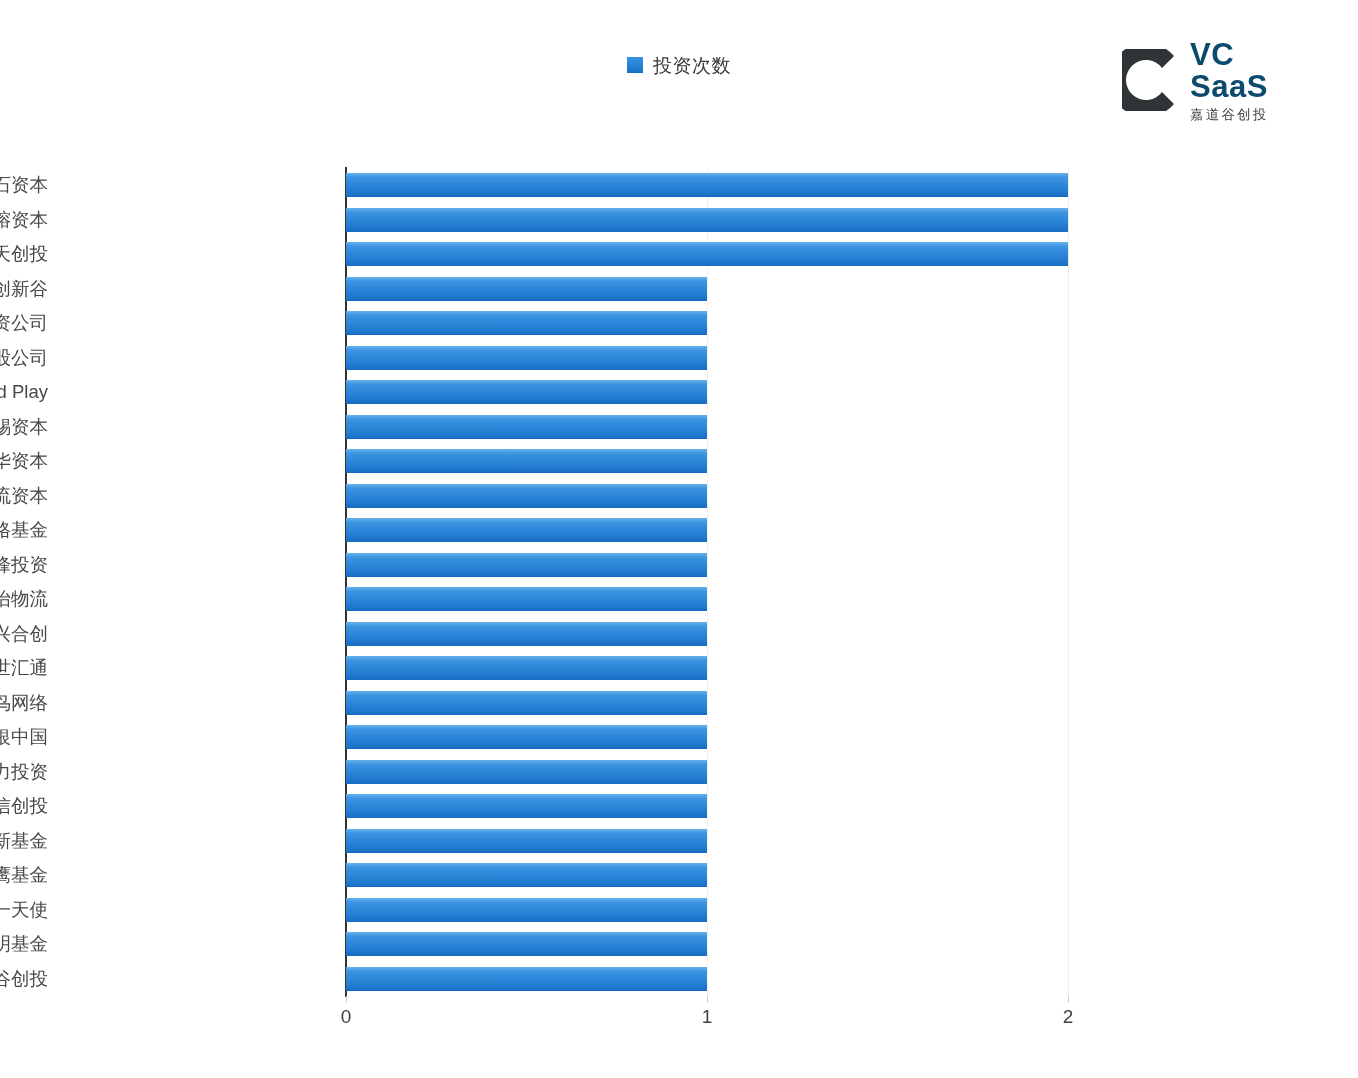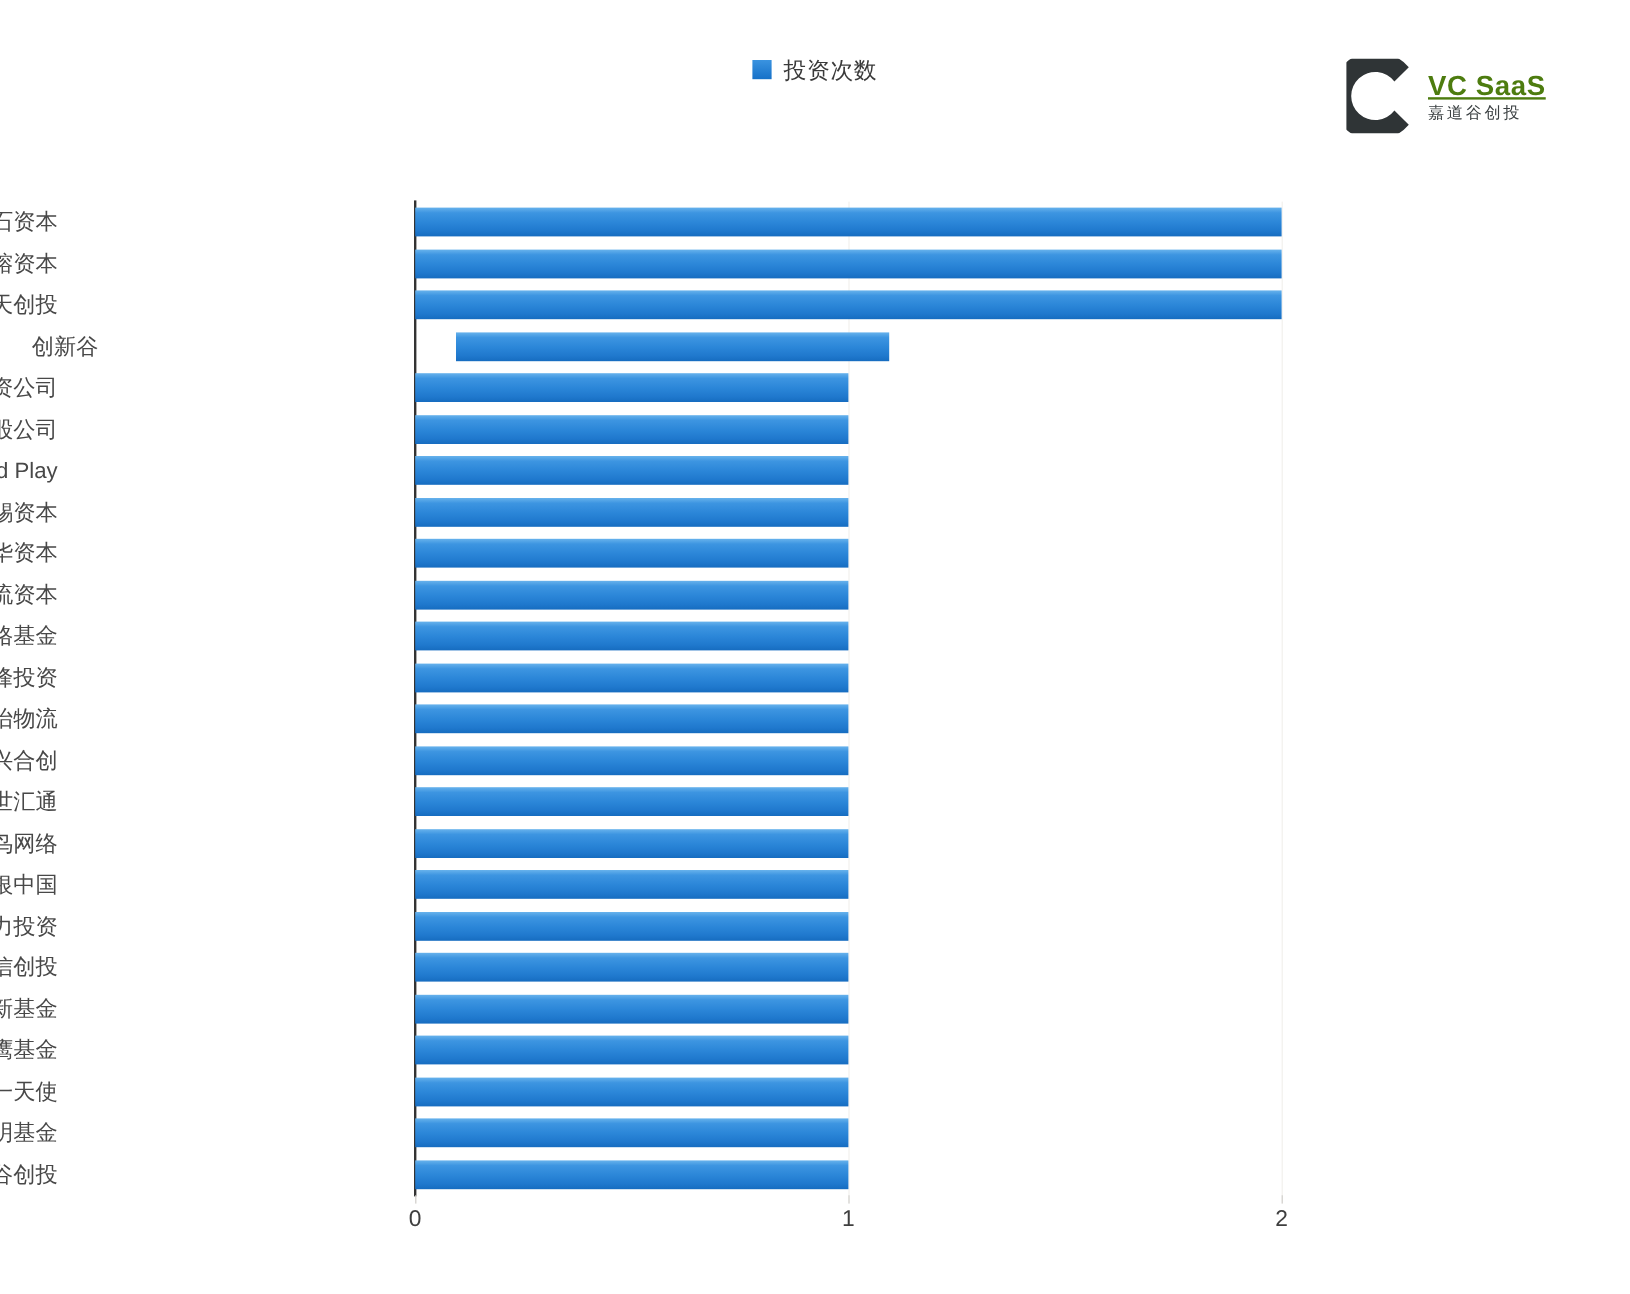--- a/index.html
+++ b/index.html
@@ -17,21 +17,21 @@
   }
 
   
   #legend {
     position: absolute;
     top: 50px;
     left: 0;
     width: 1358px;
     height: 30px;
     display: flex;
-    align-items: flex-start;
+    align-items: center;
     justify-content: center;
     gap: 10px;
   }
   #legend .swatch {
     width: 16px;
     height: 16px;
     background: linear-gradient(180deg, #3a93e0 0%, #1671c8 100%);
     display: block;
     flex: 0 0 auto;
   }
@@ -58,26 +58,25 @@
     height: 62px;
     flex: 0 0 auto;
   }
   #brand .wordmark {
     display: flex;
     flex-direction: column;
     justify-content: center;
     padding-top: 2px;
   }
   #brand .brand-name {
-    font-size: 23px;
+    font-size: 31px;
     font-weight: bold;
-    color: #4d7c0f;
+    color: #0c4a6e;
     line-height: 1.05;
     letter-spacing: 0.5px;
-    text-decoration: underline;
   }
   #brand .brand-tagline {
     font-size: 13.5px;
     color: #3b4042;
     line-height: 1.2;
     letter-spacing: 2.2px;
     margin-top: 3px;
   }
 
   
@@ -196,21 +195,21 @@
         <div class="bar" title="火山石资本: 2" style="width: 722px;"></div>
       </div>
       <div class="bar-row" style="top: 34.5px;">
         <div class="cat-label">高榕资本</div>
         <div class="bar" title="高榕资本: 2" style="width: 722px;"></div>
       </div>
       <div class="bar-row" style="top: 69px;">
         <div class="cat-label">信天创投</div>
         <div class="bar" title="信天创投: 2" style="width: 722px;"></div>
       </div>
-      <div class="bar-row" style="top: 103.5px; margin-left: 34px;">
+      <div class="bar-row" style="top: 103.5px;">
         <div class="cat-label">创新谷</div>
         <div class="bar" title="创新谷: 1" style="width: 361px;"></div>
       </div>
       <div class="bar-row" style="top: 138px;">
         <div class="cat-label">新加坡政府投资公司</div>
         <div class="bar" title="新加坡政府投资公司: 1" style="width: 361px;"></div>
       </div>
       <div class="bar-row" style="top: 172.5px;">
         <div class="cat-label">马来西亚国库控股公司</div>
         <div class="bar" title="马来西亚国库控股公司: 1" style="width: 361px;"></div>

